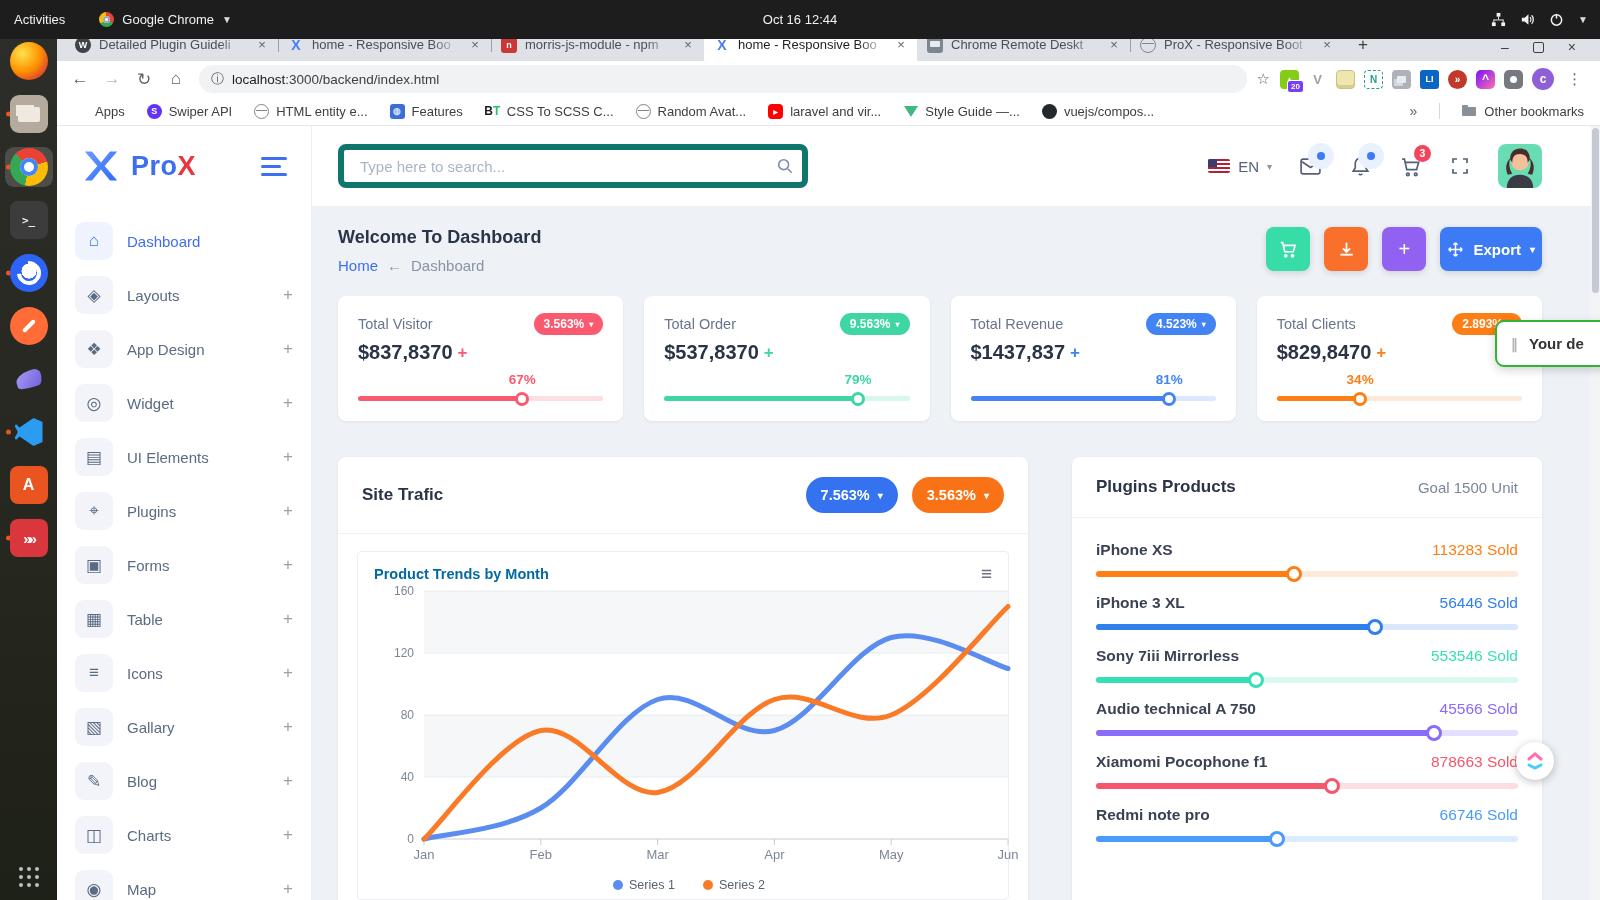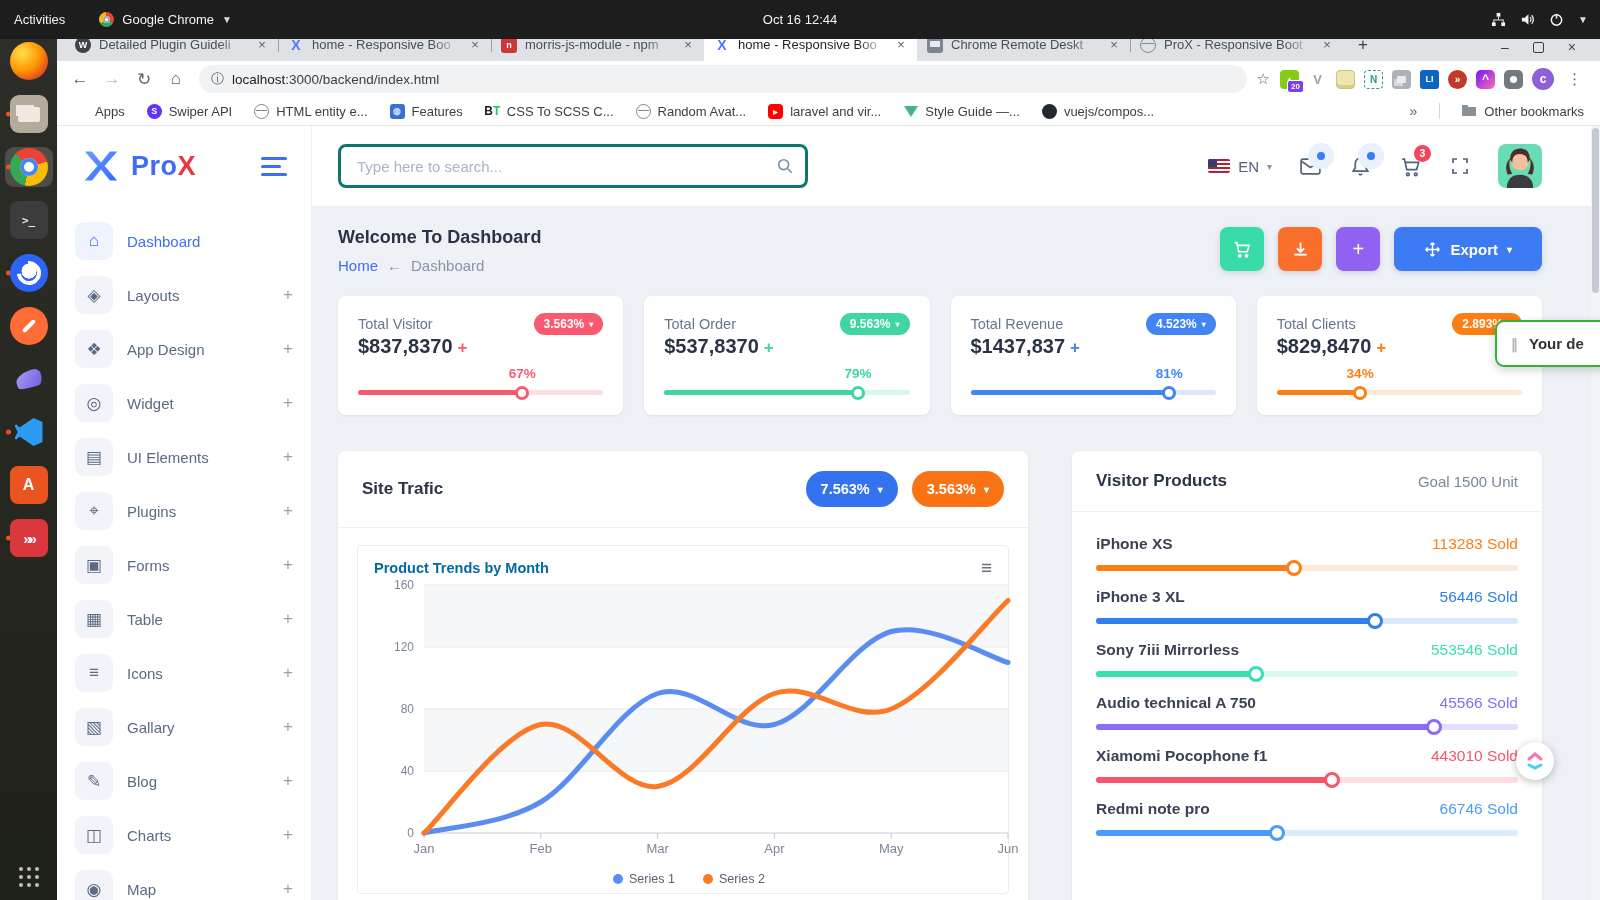--- a/index.html
+++ b/index.html
@@ -122,21 +122,21 @@
   .nav-ico{width:38px;height:38px;border-radius:9px;background:#f2f4f9;color:#5b6b83;display:flex;align-items:center;justify-content:center;font-size:17px;flex:none}
   .nav-label{font-size:15px;color:#5b6b83;font-weight:500}
   .nav-plus{margin-left:auto;color:#97a1b2;font-size:17px;font-weight:400}
   .nav-item.active .nav-label{color:#3e6ff0}
   .nav-item.active .nav-ico{color:#3e6ff0;background:#eef3fe}
 
   
   .app-col{flex:1;display:flex;flex-direction:column;min-width:0}
   .app-header{height:81px;background:#fff;border-bottom:1px solid #edf0f5;display:flex;align-items:center;padding:0 58px 0 26px;gap:26px;flex:none}
   .search-wrap{position:relative;width:470px}
-  .search-input{width:100%;height:44px;border:3px solid #0f766e;border-radius:8px;padding:0 46px 0 16px;font-size:15px;color:#3a4254;outline:none;font-family:"Liberation Sans",sans-serif;background:#fff}
+  .search-input{width:100%;height:44px;border:6px solid #0f766e;border-radius:8px;padding:0 46px 0 16px;font-size:15px;color:#3a4254;outline:none;font-family:"Liberation Sans",sans-serif;background:#fff}
   .search-input::placeholder{color:#a9b4c6}
   .search-ic{position:absolute;right:14px;top:50%;transform:translateY(-50%)}
   .hd-right{margin-left:auto;display:flex;align-items:center;gap:27px}
   .lang{display:flex;align-items:center;gap:8px;font-size:15px;color:#53617a;cursor:pointer}
   .flag{width:22px;height:14px;border-radius:2px;background:repeating-linear-gradient(#b22234 0 2px,#fff 2px 4px);position:relative;overflow:hidden}
   .flag::after{content:"";position:absolute;left:0;top:0;width:9px;height:8px;background:#3c3b6e}
   .hd-ic{position:relative;cursor:pointer;display:flex}
   .halo{position:absolute;top:-12px;right:-12px;width:26px;height:26px;border-radius:50%;background:#e9f1fe;display:flex;align-items:center;justify-content:center}
   .halo i{width:8px;height:8px;border-radius:50%;background:#3d7bf5}
   .cart-badge{position:absolute;top:-10px;right:-9px;min-width:17px;height:17px;border-radius:9px;background:#f5455c;color:#fff;font-size:10.5px;font-weight:700;display:flex;align-items:center;justify-content:center;padding:0 4px}
@@ -146,32 +146,32 @@
   .main{flex:1;padding:20px 58px 0 26px;overflow:hidden;position:relative}
   .welcome-row{display:flex;align-items:flex-start}
   .page-title{font-size:18px;font-weight:700;color:#2b3347}
   .breadcrumb{margin-top:9px;display:flex;align-items:center;gap:9px;font-size:15px}
   .bc-home{color:#3e6ff0;cursor:pointer}
   .bc-arrow{color:#8a93a6}
   .bc-cur{color:#8a93a6}
   .actions{margin-left:auto;display:flex;gap:14px}
   .act{width:44px;height:44px;border-radius:8px;display:flex;align-items:center;justify-content:center;cursor:pointer;box-shadow:0 2px 6px rgba(30,40,60,.15)}
   .act-green{background:#38dca6}.act-orange{background:#f9702c}.act-purple{background:#9161f1;color:#fff;font-size:20px}
-  .act-export{width:auto;padding:0 30px;background:#3d7bf5;color:#fff;font-size:15px;font-weight:600;display:flex;gap:9px;align-items:center}
+  .act-export{width:auto;padding:0 7px;background:#3d7bf5;color:#fff;font-size:15px;font-weight:600;display:flex;gap:9px;align-items:center}
   .caret{font-size:10px}
 
   
   .stats{display:grid;grid-template-columns:repeat(4,1fr);gap:21px;margin-top:22px}
   .card{background:#fff;border-radius:8px;box-shadow:0 1px 3px rgba(30,40,60,.07)}
   .stat-card{padding:17px 20px 20px}
   .stat-top{display:flex;align-items:center}
   .stat-label{font-size:14.5px;color:#67758d}
   .stat-badge{margin-left:auto;background:var(--c);color:#fff;font-size:12px;font-weight:700;padding:4px 10px;border-radius:14px;display:flex;align-items:center;gap:5px;cursor:pointer}
   .stat-badge .caret{font-size:8px}
-  .stat-value{font-size:20px;font-weight:800;color:#2b3347;display:flex;align-items:flex-end;gap:5px}
+  .stat-value{margin-top:6px;font-size:20px;font-weight:800;color:#2b3347;display:flex;align-items:center;gap:5px}
   .stat-sign{color:var(--c);font-size:17px;font-weight:700}
   .pct-row{position:relative;height:20px;margin-top:8px}
   .pct-label{position:absolute;left:calc(var(--pct)*1%);transform:translateX(-50%);font-size:13.5px;font-weight:600;color:var(--c)}
   .slider{position:relative;height:5px;border-radius:3px;background:var(--tint);margin-top:4px}
   .slider-fill{position:absolute;left:0;top:0;bottom:0;width:calc(var(--pct)*1%);background:var(--c);border-radius:3px}
   .slider-handle{position:absolute;top:50%;left:calc(var(--pct)*1%);transform:translate(-50%,-50%);width:14px;height:14px;border-radius:50%;background:#fff;border:3.5px solid var(--c);cursor:pointer}
 
   
   .row2{display:grid;grid-template-columns:690px 470px;gap:44px;margin-top:36px;align-items:start}
   .panel-head{display:flex;align-items:center;padding:20px 24px;border-bottom:1px solid #edf0f4}
@@ -711,21 +711,21 @@
                   <circle cx="244" cy="302" r="5" fill="#5b8cf0"></circle>
                   <text x="255" y="306" font-size="12.5" fill="#59626f" font-family="Liberation Sans,sans-serif">Series 1</text>
                   <circle cx="334" cy="302" r="5" fill="#f97b28"></circle>
                   <text x="345" y="306" font-size="12.5" fill="#59626f" font-family="Liberation Sans,sans-serif">Series 2</text>
                 </svg>
             </div>
           </div>
 
           <div class="card popular-card">
             <div class="panel-head">
-              <span class="panel-title">Visitor Products</span>
+              <span class="panel-title">Plugins Products</span>
               <span class="goal">Goal 1500 Unit</span>
             </div>
             <div class="products">
               <div class="product" style="--c: #fd7e14; --tint: #fde9d9; --pct: 47;">
                 <div class="prod-top">
                     <span class="prod-name">iPhone XS</span>
                     <span class="prod-sold">113283 Sold</span>
                   </div>
                 <div class="slider prod-slider">
                     <div class="slider-fill"></div>
@@ -758,21 +758,21 @@
                     <span class="prod-sold">45566 Sold</span>
                   </div>
                 <div class="slider prod-slider">
                     <div class="slider-fill"></div>
                     <div class="slider-handle"></div>
                   </div>
               </div>
               <div class="product" style="--c: #f5566c; --tint: #fddde2; --pct: 56;">
                 <div class="prod-top">
                     <span class="prod-name">Xiamomi Pocophone f1</span>
-                    <span class="prod-sold">443010 Sold</span>
+                    <span class="prod-sold">878663 Sold</span>
                   </div>
                 <div class="slider prod-slider">
                     <div class="slider-fill"></div>
                     <div class="slider-handle"></div>
                   </div>
               </div>
               <div class="product" style="--c: #4b9bfa; --tint: #dbecfe; --pct: 43;">
                 <div class="prod-top">
                     <span class="prod-name">Redmi note pro</span>
                     <span class="prod-sold">66746 Sold</span>

